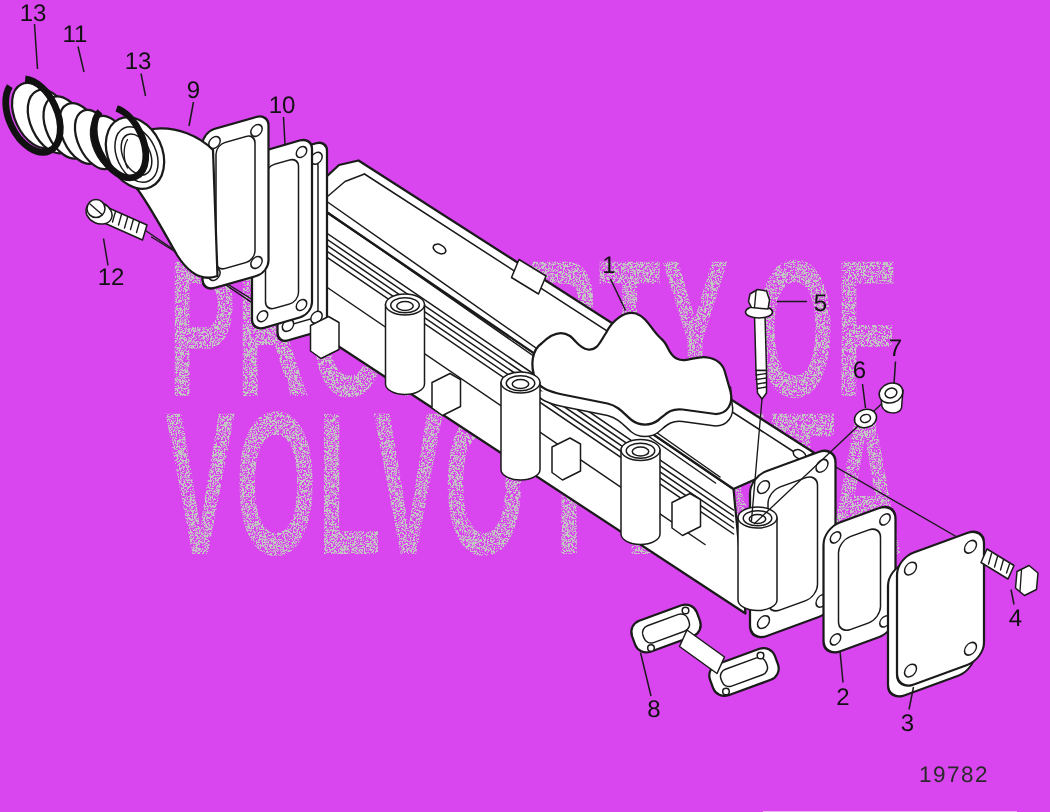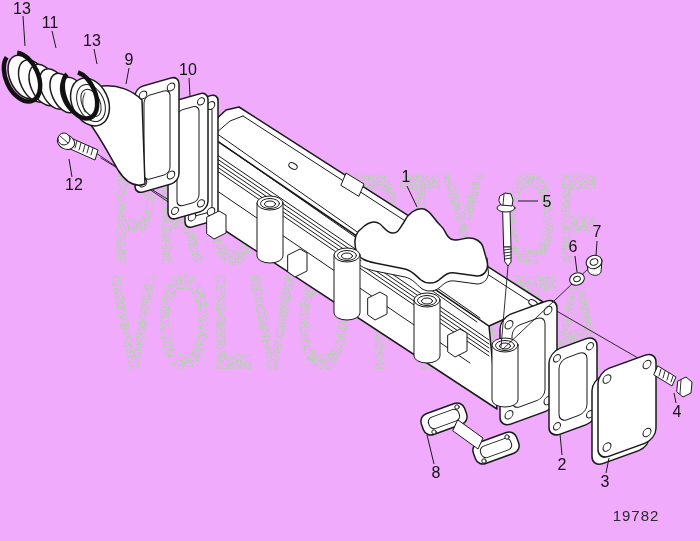--- a/index.html
+++ b/index.html
@@ -1,16 +1,16 @@
 <!DOCTYPE html>
 <html><head>
 <meta charset="utf-8">
 <style>
   html,body{margin:0;padding:0;background:#fff;}
-  .canvas{width:700px;height:541px;background:#f0abfc;position:relative;overflow:hidden;}
+  .canvas{width:700px;height:541px;background:#d946ef;position:relative;overflow:hidden;}
   svg{display:block;font-family:"Liberation Sans",sans-serif;}
   
   .fw  {fill:#fff;stroke:#1a1a1a;stroke-width:1.5;stroke-linejoin:round;stroke-linecap:round;}
   .fw1 {fill:#fff;stroke:#1a1a1a;stroke-width:1;stroke-linejoin:round;stroke-linecap:round;}
   .ln1 {fill:none;stroke:#1a1a1a;stroke-width:1;stroke-linejoin:round;stroke-linecap:round;}
   .thin{fill:none;stroke:#1a1a1a;stroke-width:0.9;stroke-linecap:round;}
   .clamp{fill:none;stroke:#111;stroke-width:4.5;}
   .leader-line{stroke:#1a1a1a;stroke-width:1;fill:none;}
   .callout-text{font:16px "Liberation Sans",sans-serif;fill:#111;text-anchor:middle;}
   .partno-text{font:15px "Liberation Sans",sans-serif;fill:#2a2a2a;text-anchor:middle;letter-spacing:1px;}

